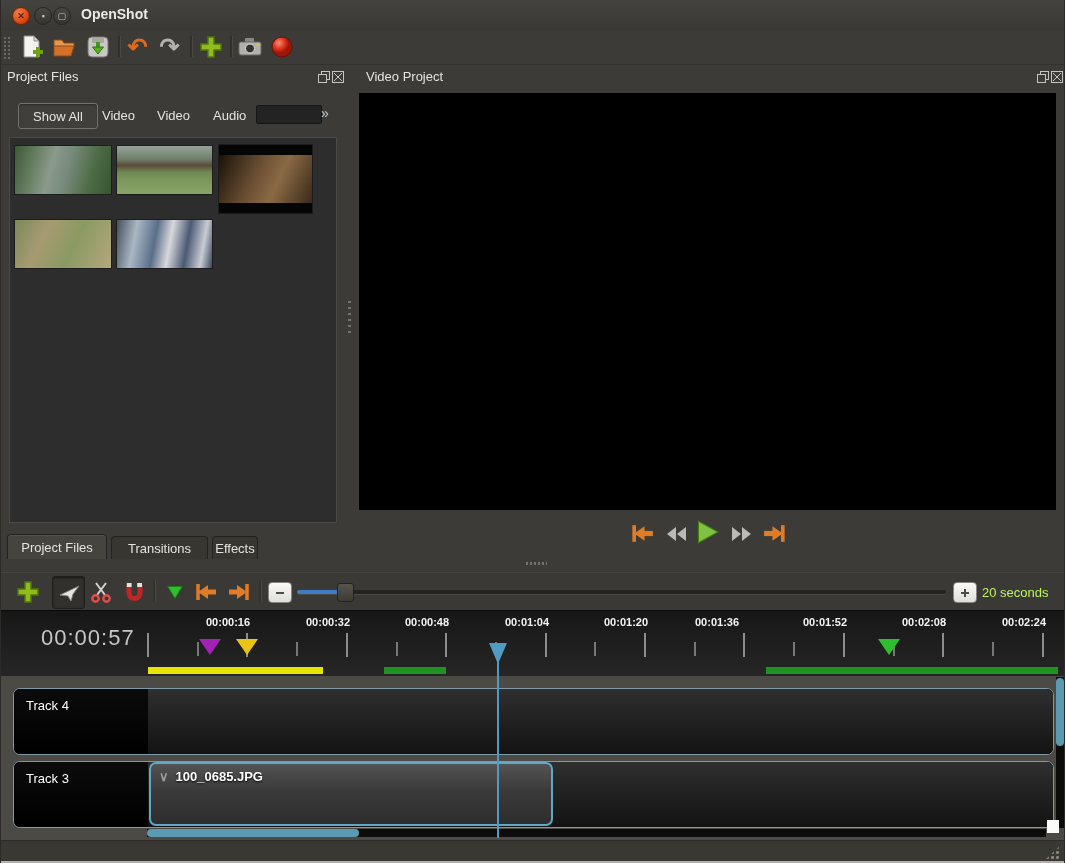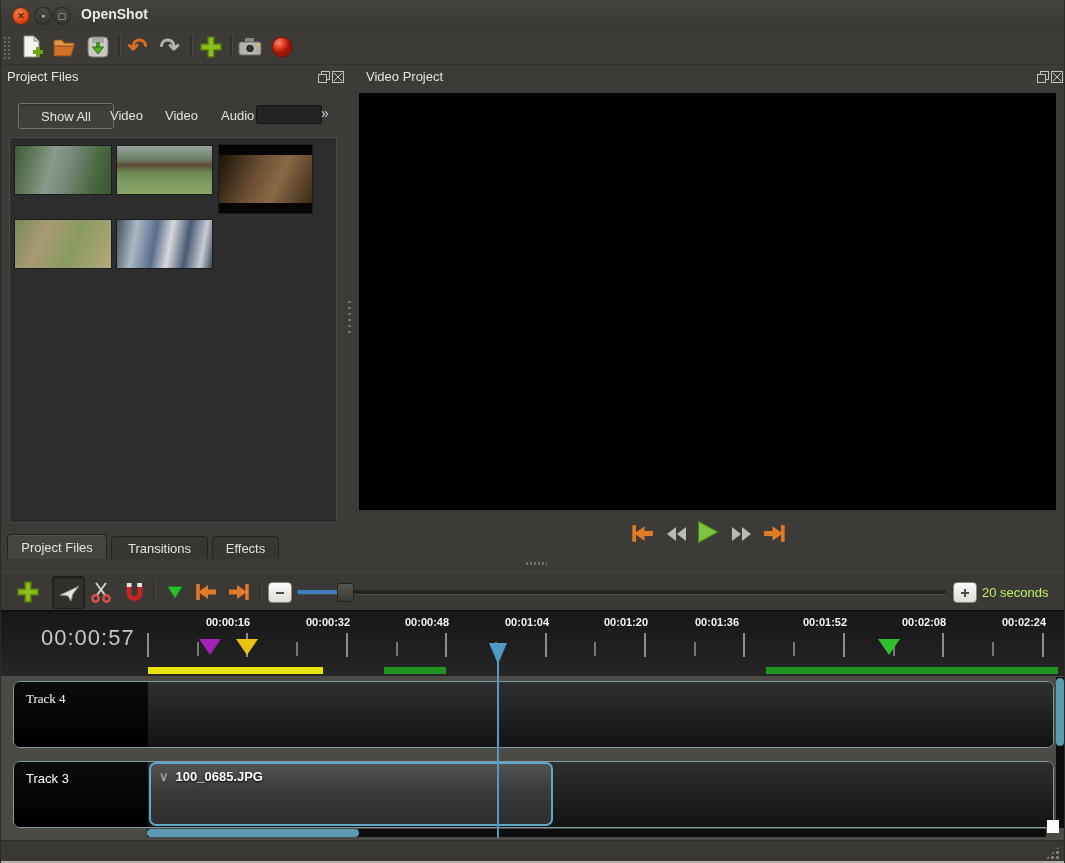--- a/index.html
+++ b/index.html
@@ -19,21 +19,21 @@
   .win-title{position:absolute;left:80px;top:6px;font-size:14px;font-weight:bold;color:#eceae6;}
   
   .toolbar{left:0;top:30px;width:1065px;height:34px;background:#3c3b37;border-bottom:1px solid #33322e;}
   .grip-v{position:absolute;left:2px;top:36px;width:8px;height:23px;
     background-image:radial-gradient(circle,#6a6862 1px,transparent 1.3px);background-size:4px 4px;}
   .tb-btn{position:absolute;top:33px;width:27px;height:27px;display:flex;align-items:center;justify-content:center;}
   .tb-sep{position:absolute;top:36px;width:2px;height:21px;background:#31302c;border-right:1px solid #4a4944;}
   
   .panel-title{position:absolute;font-size:13px;color:#e5e3df;}
   .mini-ic{position:absolute;top:71px;width:12px;height:12px;}
-  .filter-btn{position:absolute;top:103px;height:24px;display:flex;align-items:center;padding:0 22px;font-size:13px;color:#e5e3df;}
+  .filter-btn{position:absolute;top:103px;height:24px;display:flex;align-items:center;padding:0 14px;font-size:13px;color:#e5e3df;}
   .filter-btn.active{border:1px solid #75726b;border-radius:3px;background:#403f3b;box-shadow:inset 0 1px 2px rgba(0,0,0,.35);}
   .search-input{position:absolute;left:255px;top:105px;width:58px;height:17px;background:#232323;border:1px solid #151515;border-radius:2px;color:#ddd;font-size:12px;padding:0 3px;}
   .chevron{position:absolute;left:320px;top:105px;font-size:14px;color:#c3ccd1;}
   .files-area{position:absolute;left:8px;top:137px;width:328px;height:386px;background:#2d2d2d;border:1px solid #4c4a45;box-sizing:border-box;}
   .thumb{position:absolute;box-shadow:0 0 0 1px #1c1c1c;}
   .t-pond{background:linear-gradient(105deg,#3d5a35,#61795a 18%,#8a9a8c 38%,#76897a 55%,#4e6b44 78%,#365530);}
   .t-field{background:linear-gradient(180deg,#97a29b 0%,#6d7f68 28%,#5d4a38 40%,#6f8a54 55%,#7d9a5e 75%,#8aa468 100%);}
   .t-sign-in{background:linear-gradient(115deg,#1a1208,#6b4f33 40%,#8a6a45 62%,#3a2a18);}
   .t-blur{background:linear-gradient(115deg,#7a8a5a,#a89a72 30%,#8a9a62 60%,#b5a77d);}
   .t-sofa{background:linear-gradient(100deg,#44505a,#aab8c4 20%,#5a6e8a 40%,#d8d8dc 55%,#4a5a74 72%,#c8ccd4 88%,#3a4858);}
@@ -184,21 +184,21 @@
     <div class="thumb t-field" style="left:107px;top:8px;width:95px;height:48px"></div>
     <div class="thumb" style="left:209px;top:7px;width:93px;height:68px;background:#050505">
       <div class="t-sign-in" style="position:absolute;left:0;top:10px;width:93px;height:48px"></div>
     </div>
     <div class="thumb t-blur" style="left:5px;top:82px;width:96px;height:48px"></div>
     <div class="thumb t-sofa" style="left:107px;top:82px;width:95px;height:48px"></div>
   </div>
 
   <div class="dock-tab active" style="left:6px;width:100px">Project Files</div>
   <div class="dock-tab idle" style="left:110px;width:97px">Transitions</div>
-  <div class="dock-tab idle" style="left:211px;width:67px">Effects</div>
+  <div class="dock-tab idle" style="left:211px;width:46px">Effects</div>
 
   <div class="grip-dots-v"></div>
   <div class="grip-dots-h"></div>
 
   <div class="panel-title" style="left:365px;top:69px">Video Project</div>
   <div class="mini-ic" style="left:1036px">
     <svg width="12" height="12" viewBox="0 0 12 12">
         <rect x="3.5" y="0.5" width="8" height="8" fill="none" stroke="#c7c4be"></rect>
         <rect x="0.5" y="3.5" width="8" height="8" fill="#3c3b37" stroke="#c7c4be"></rect>
       </svg>
@@ -339,21 +339,21 @@
     <div class="range-bar" style="left: 147px; width: 175px; background: rgb(232, 228, 0);"></div>
     <div class="range-bar" style="left: 383px; width: 62px; background: rgb(31, 148, 34);"></div>
     <div class="range-bar" style="left: 765px; width: 292px; background: rgb(31, 148, 34);"></div>
     <div class="marker" style="left: 198px; border-top-color: rgb(161, 34, 180);"></div>
     <div class="marker" style="left: 235px; border-top-color: rgb(233, 196, 20);"></div>
     <div class="marker" style="left: 877px; border-top-color: rgb(46, 191, 46);"></div>
     <div class="playhead-head" style="border-top-color: rgb(79, 155, 196);"></div>
   </div>
 
   <div class="abs tracks">
-    <div class="track-row" style="top: 5px; border-color: rgb(125, 154, 166); font-family: Liberation Serif, serif;">
+    <div class="track-row" style="top: 12px; border-color: rgb(125, 154, 166);">
       <div class="track-label">Track 4</div>
       <div class="track-content"></div>
     </div>
     <div class="track-row" style="top: 85px; border-color: rgb(125, 154, 166);">
       <div class="track-label">Track 3</div>
       <div class="track-content"></div>
     </div>
   </div>
   <div class="clip" style="border-color: rgb(95, 168, 199);">
     <span class="clip-chevron">∨</span>

